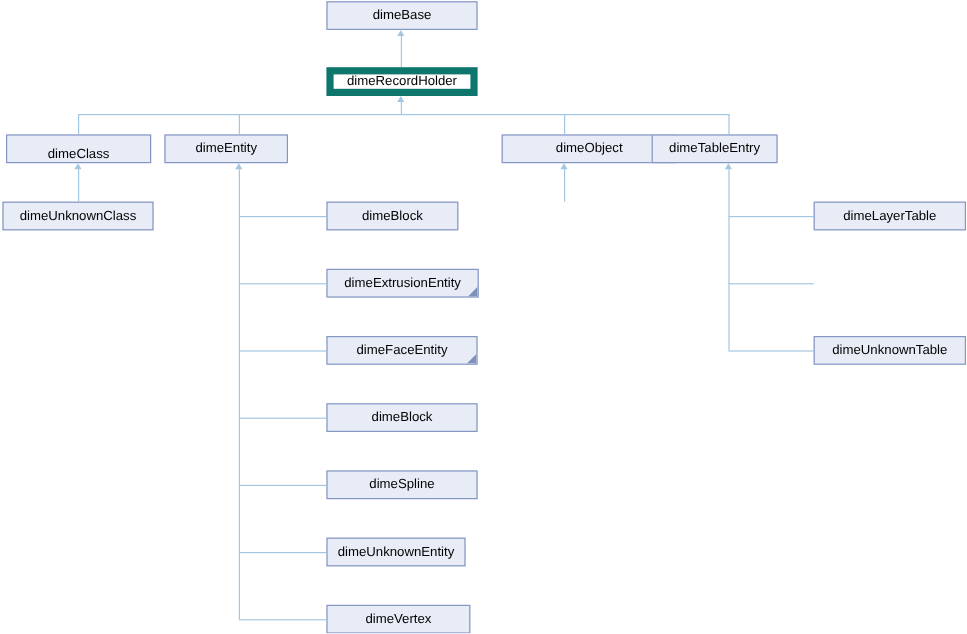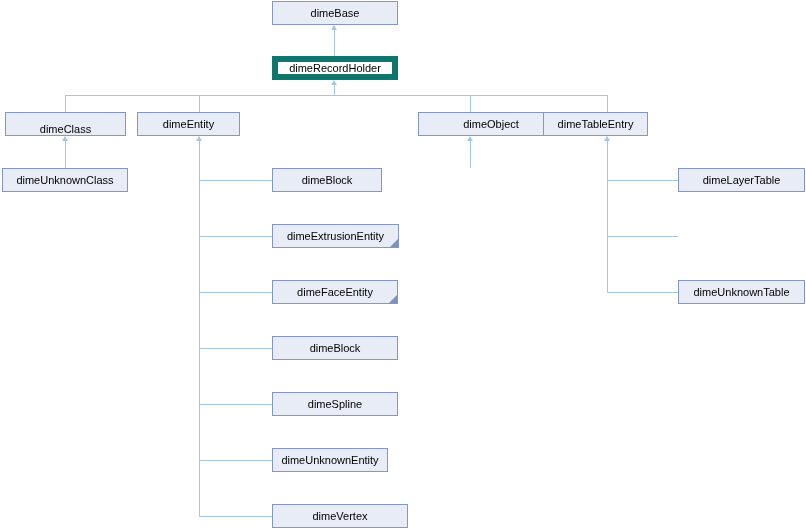--- a/index.html
+++ b/index.html
@@ -149,17 +149,17 @@
   </div>
 
   <div class="node" style="left:272px;top:392px;width:126px;">
     <span>dimeSpline</span>
   </div>
 
   <div class="node" style="left:272px;top:448px;width:116px;">
     <span>dimeUnknownEntity</span>
   </div>
 
-  <div class="node" style="left:272px;top:504px;width:136px;">
+  <div class="node" style="left:272px;top:504px;width:120px;">
     <span>dimeVertex</span>
   </div>
 
 </div>
 
 </body></html>

